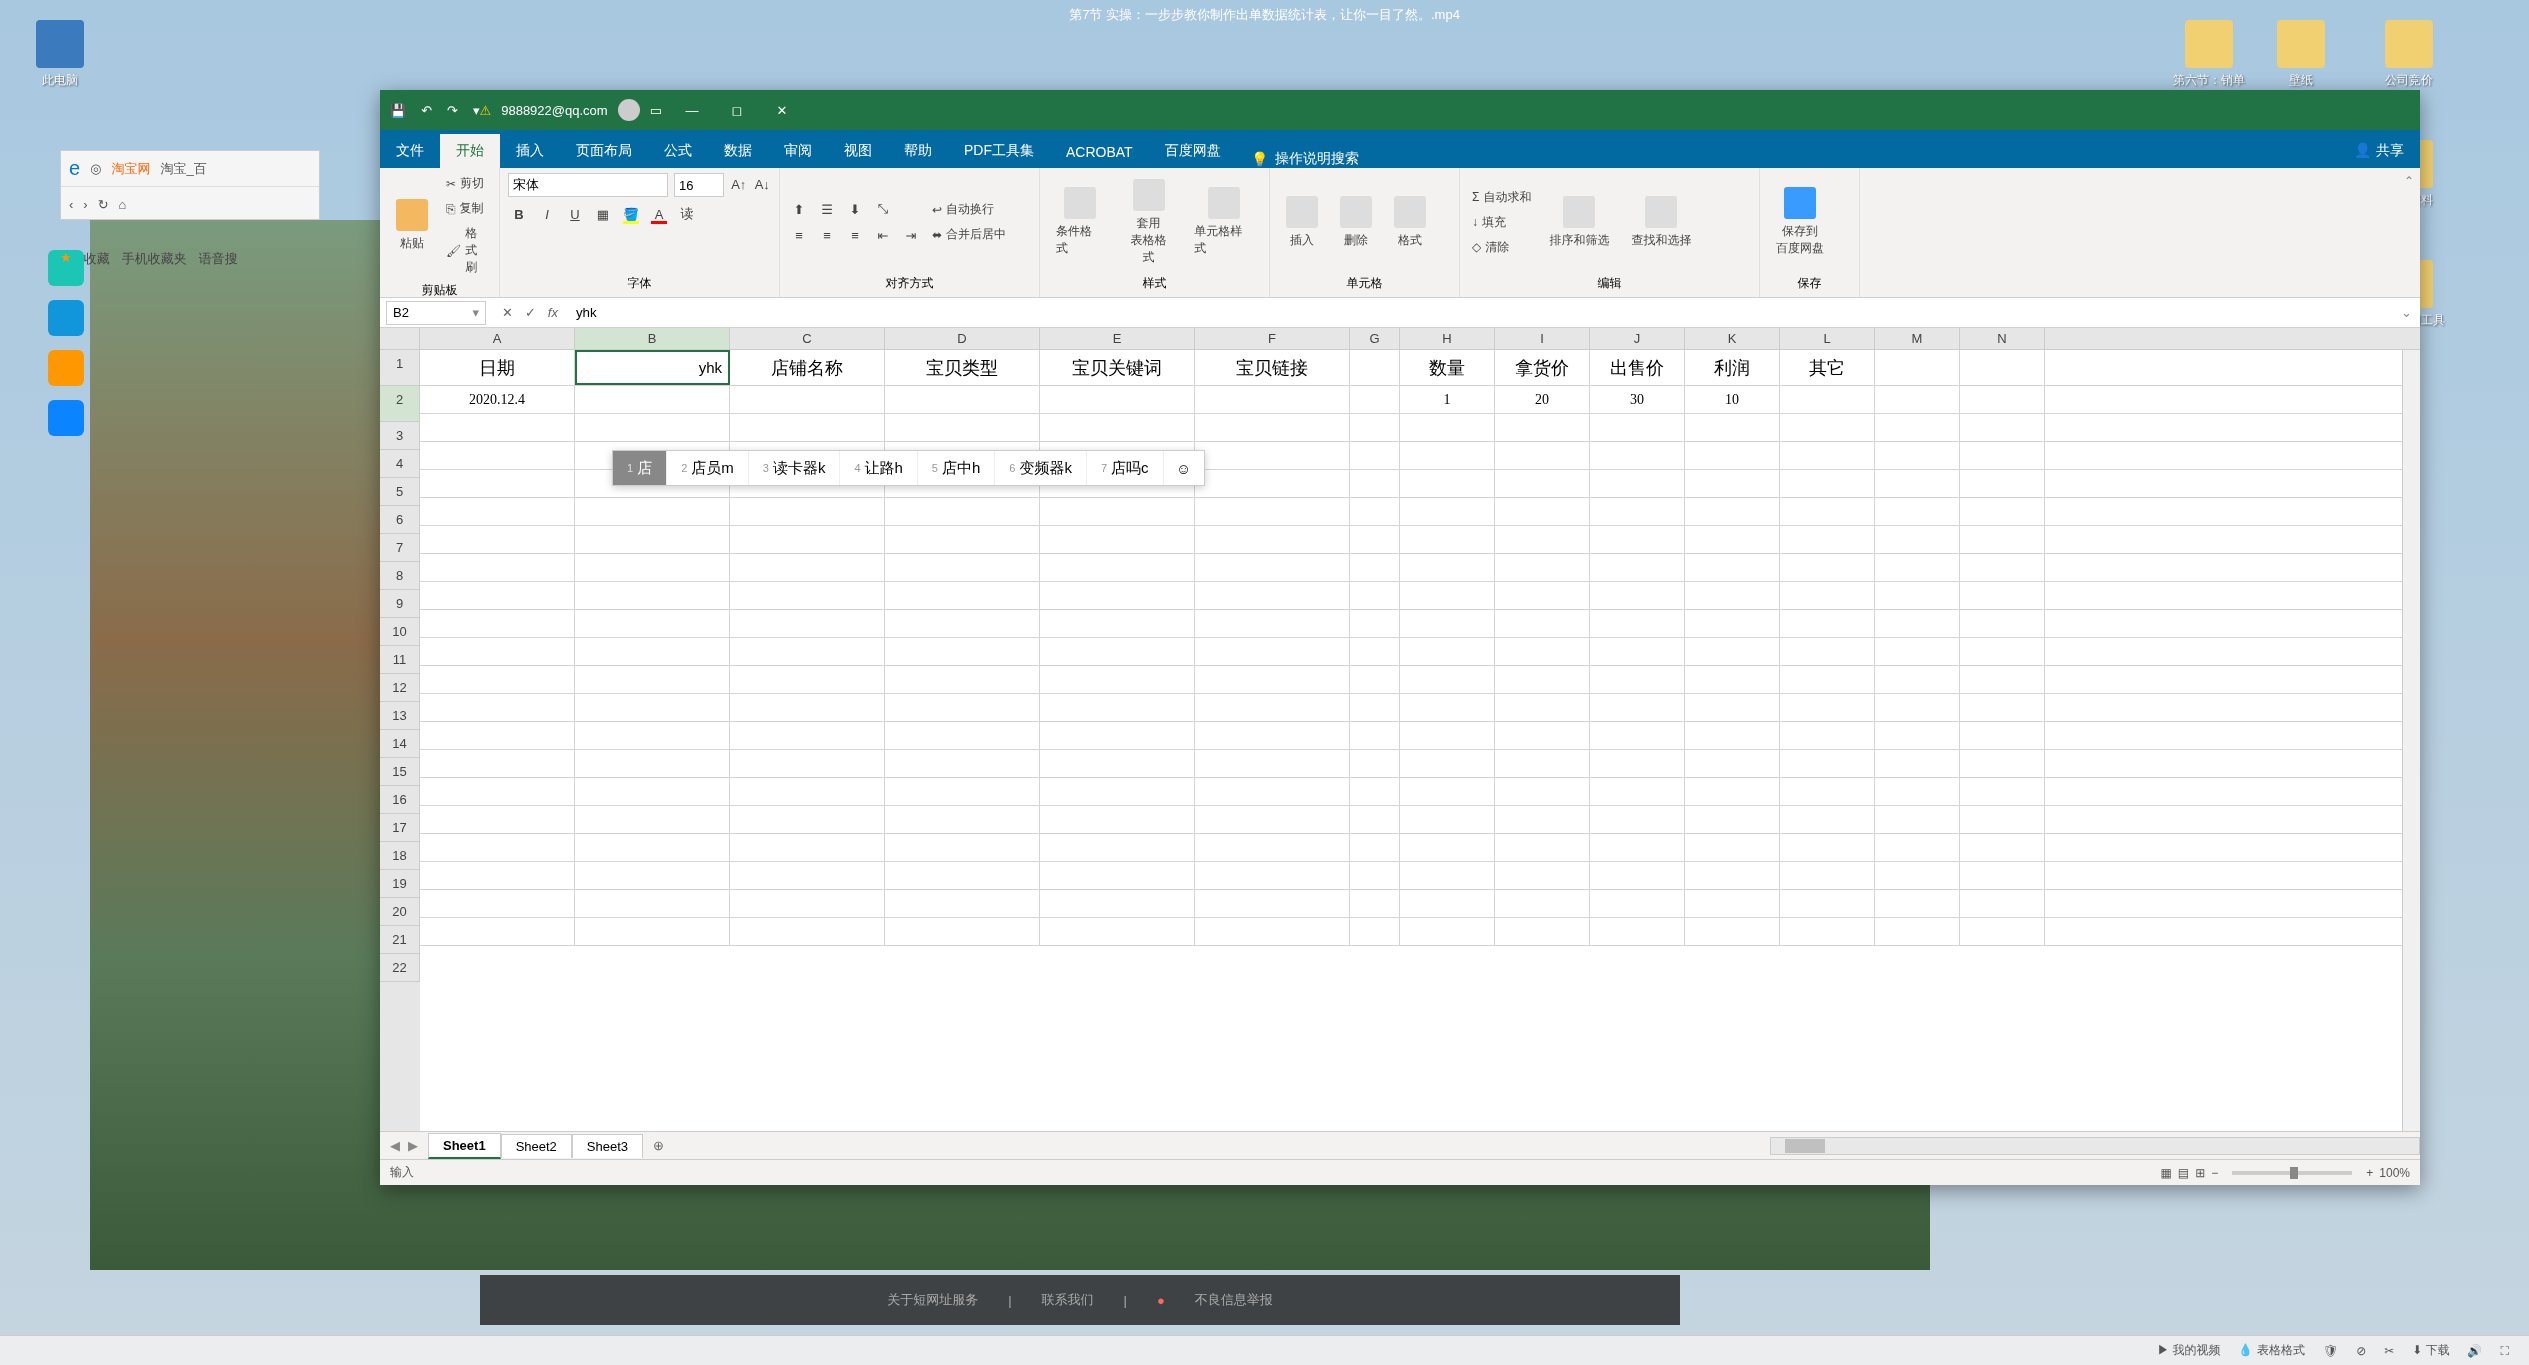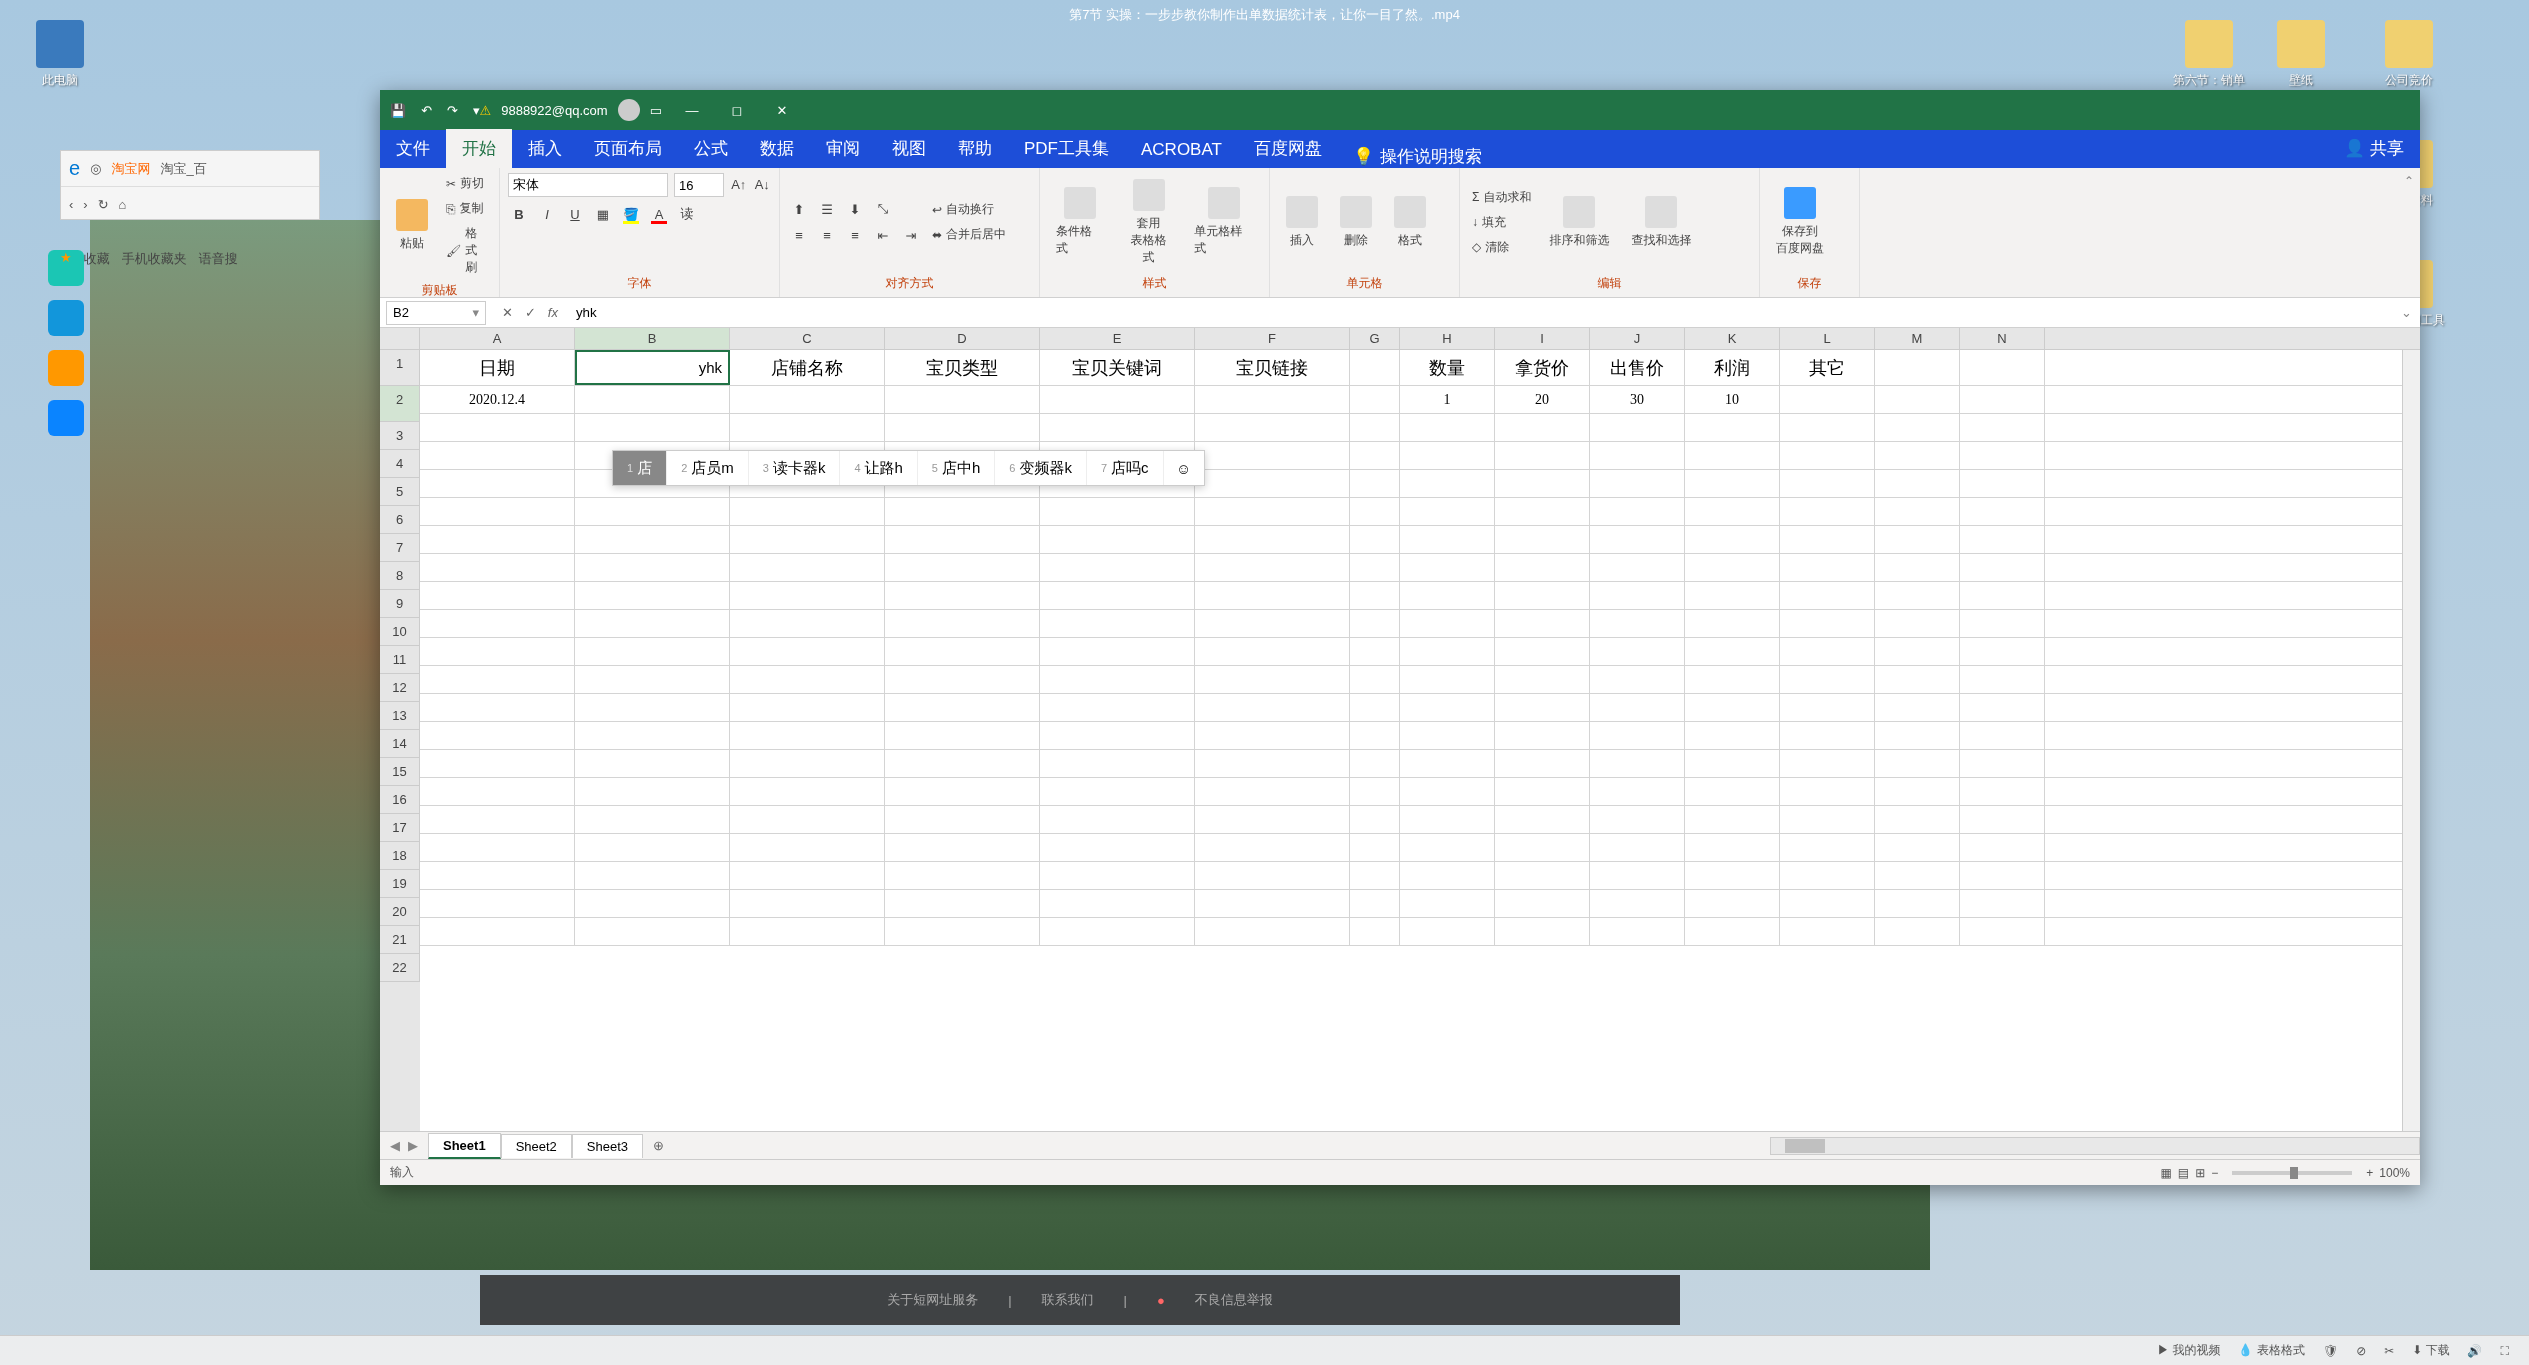--- a/index.html
+++ b/index.html
@@ -21,30 +21,30 @@
 
 
 .titlebar { height: 40px; background: #217346; color: #fff; display: flex; align-items: center; padding: 0 10px; font-size: 13px; }
 .titlebar .qat { display: flex; gap: 15px; align-items: center; }
 .titlebar .title-text { flex: 1; text-align: center; }
 .titlebar .account { display: flex; align-items: center; gap: 10px; }
 .titlebar .win-controls { display: flex; gap: 25px; margin-left: 20px; }
 .titlebar .win-btn { width: 20px; text-align: center; cursor: pointer; }
 
 
-.ribbon-tabs { height: 38px; background: #1d4ed8; display: flex; align-items: flex-end; color: #fff; font-size: 17px; }
+.ribbon-tabs { height: 38px; background: #0369a1; display: flex; align-items: flex-end; color: #fff; font-size: 14px; }
 .ribbon-tabs .tab { padding: 8px 16px; cursor: pointer; }
 .ribbon-tabs .tab.active { background: #f3f2f1; color: #217346; }
 .ribbon-tabs .tell-me { margin-left: 15px; display: flex; align-items: center; gap: 6px; }
 .ribbon-tabs .share { margin-left: auto; padding: 8px 16px; }
 
 
 .ribbon { height: 130px; background: #f3f2f1; border-bottom: 1px solid #d0d0d0; display: flex; font-size: 12px; color: #444; }
 .ribbon-group { border-right: 1px solid #e0e0e0; padding: 5px 8px; display: flex; flex-direction: column; justify-content: space-between; }
-.ribbon-group .group-label { text-align: center; font-size: 12px; color: #c2410c; margin-top: 4px; }
+.ribbon-group .group-label { text-align: center; font-size: 12px; color: #000000; margin-top: 4px; }
 .ribbon-group .group-body { display: flex; gap: 6px; flex: 1; }
 .ribbon-btn-lg { display: flex; flex-direction: column; align-items: center; justify-content: center; padding: 4px 8px; cursor: pointer; }
 .ribbon-btn-lg .ico { width: 32px; height: 32px; background: #ddd; border-radius: 3px; margin-bottom: 4px; }
 .ribbon-btn-sm { display: flex; align-items: center; gap: 4px; padding: 2px 4px; cursor: pointer; font-size: 12px; }
 .ribbon-col { display: flex; flex-direction: column; gap: 4px; justify-content: center; }
 .font-select { width: 160px; height: 24px; border: 1px solid #ccc; font-size: 13px; padding: 0 4px; background: #fff; }
 .font-size { width: 50px; height: 24px; border: 1px solid #ccc; font-size: 13px; padding: 0 4px; background: #fff; }
 .btn-row { display: flex; gap: 6px; }
 .mini-btn { width: 22px; height: 22px; border: 1px solid transparent; display: flex; align-items: center; justify-content: center; cursor: pointer; font-size: 13px; }
 

